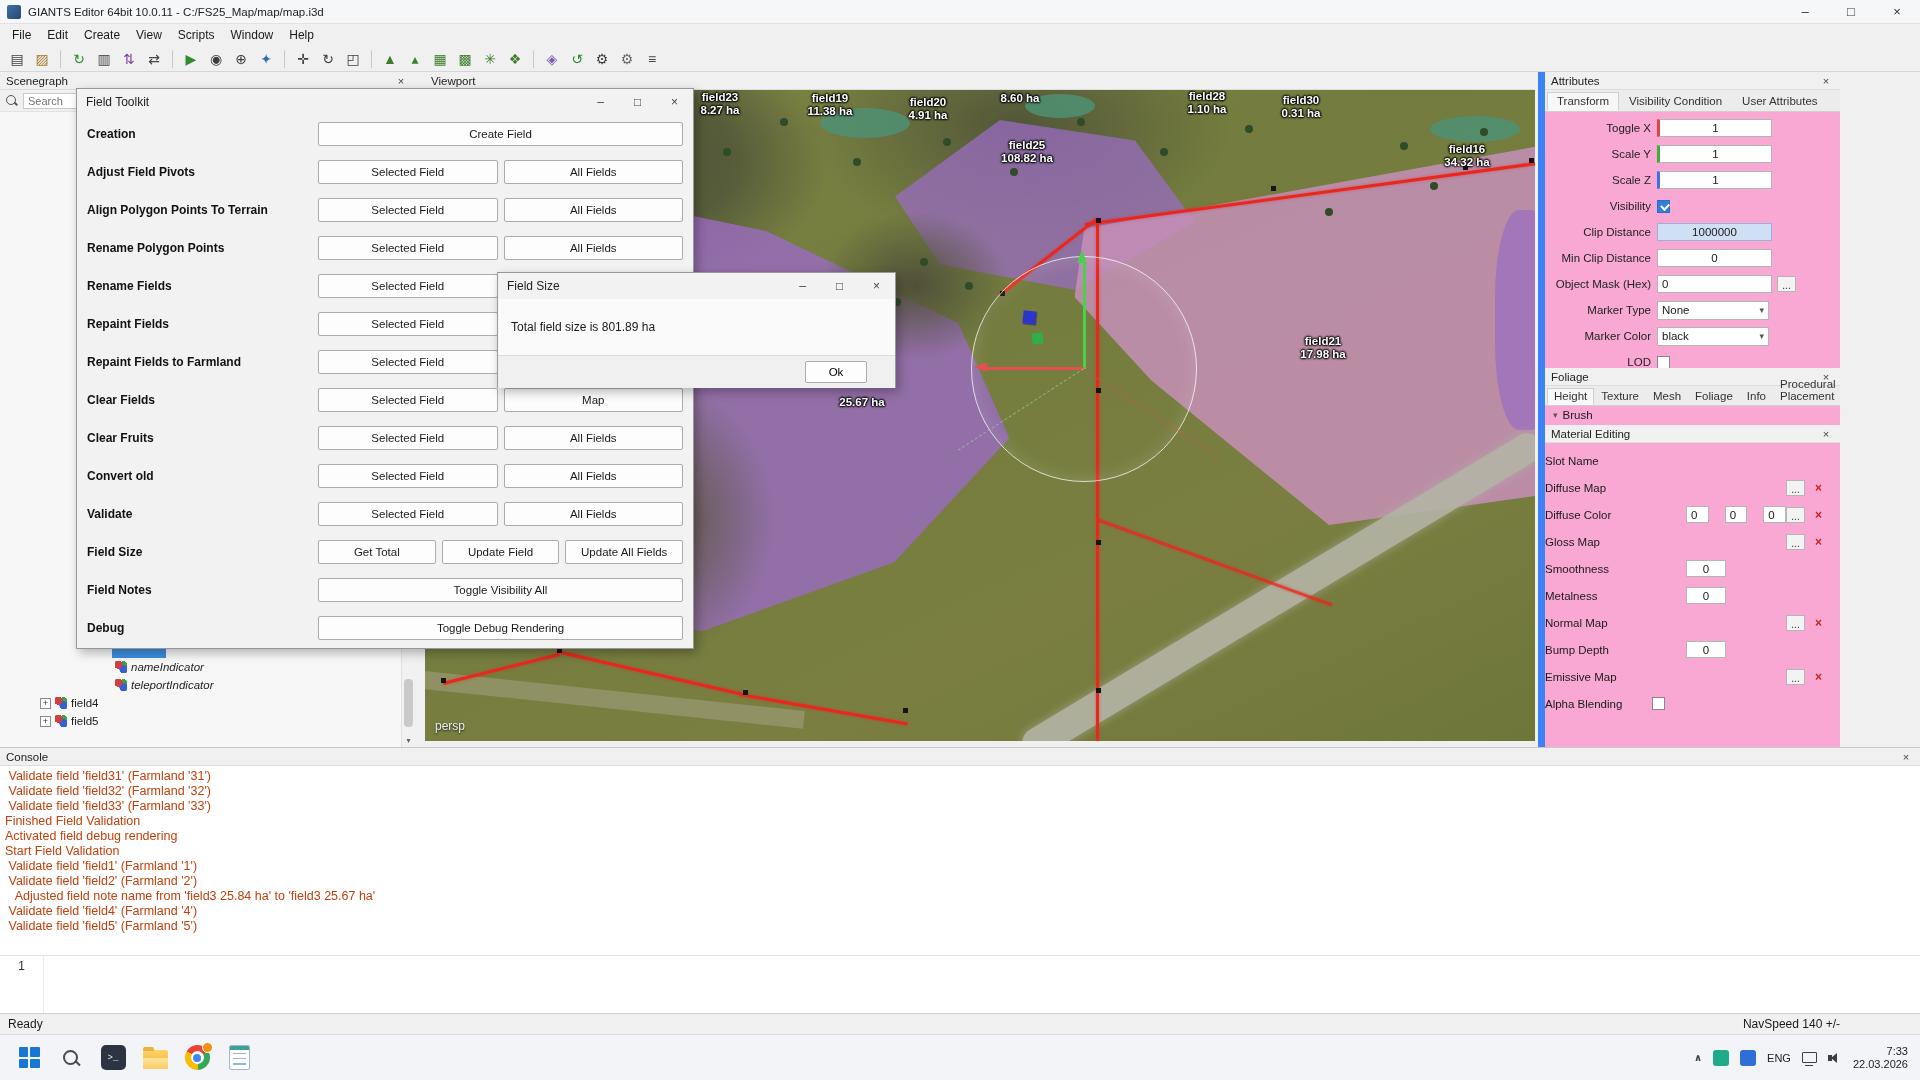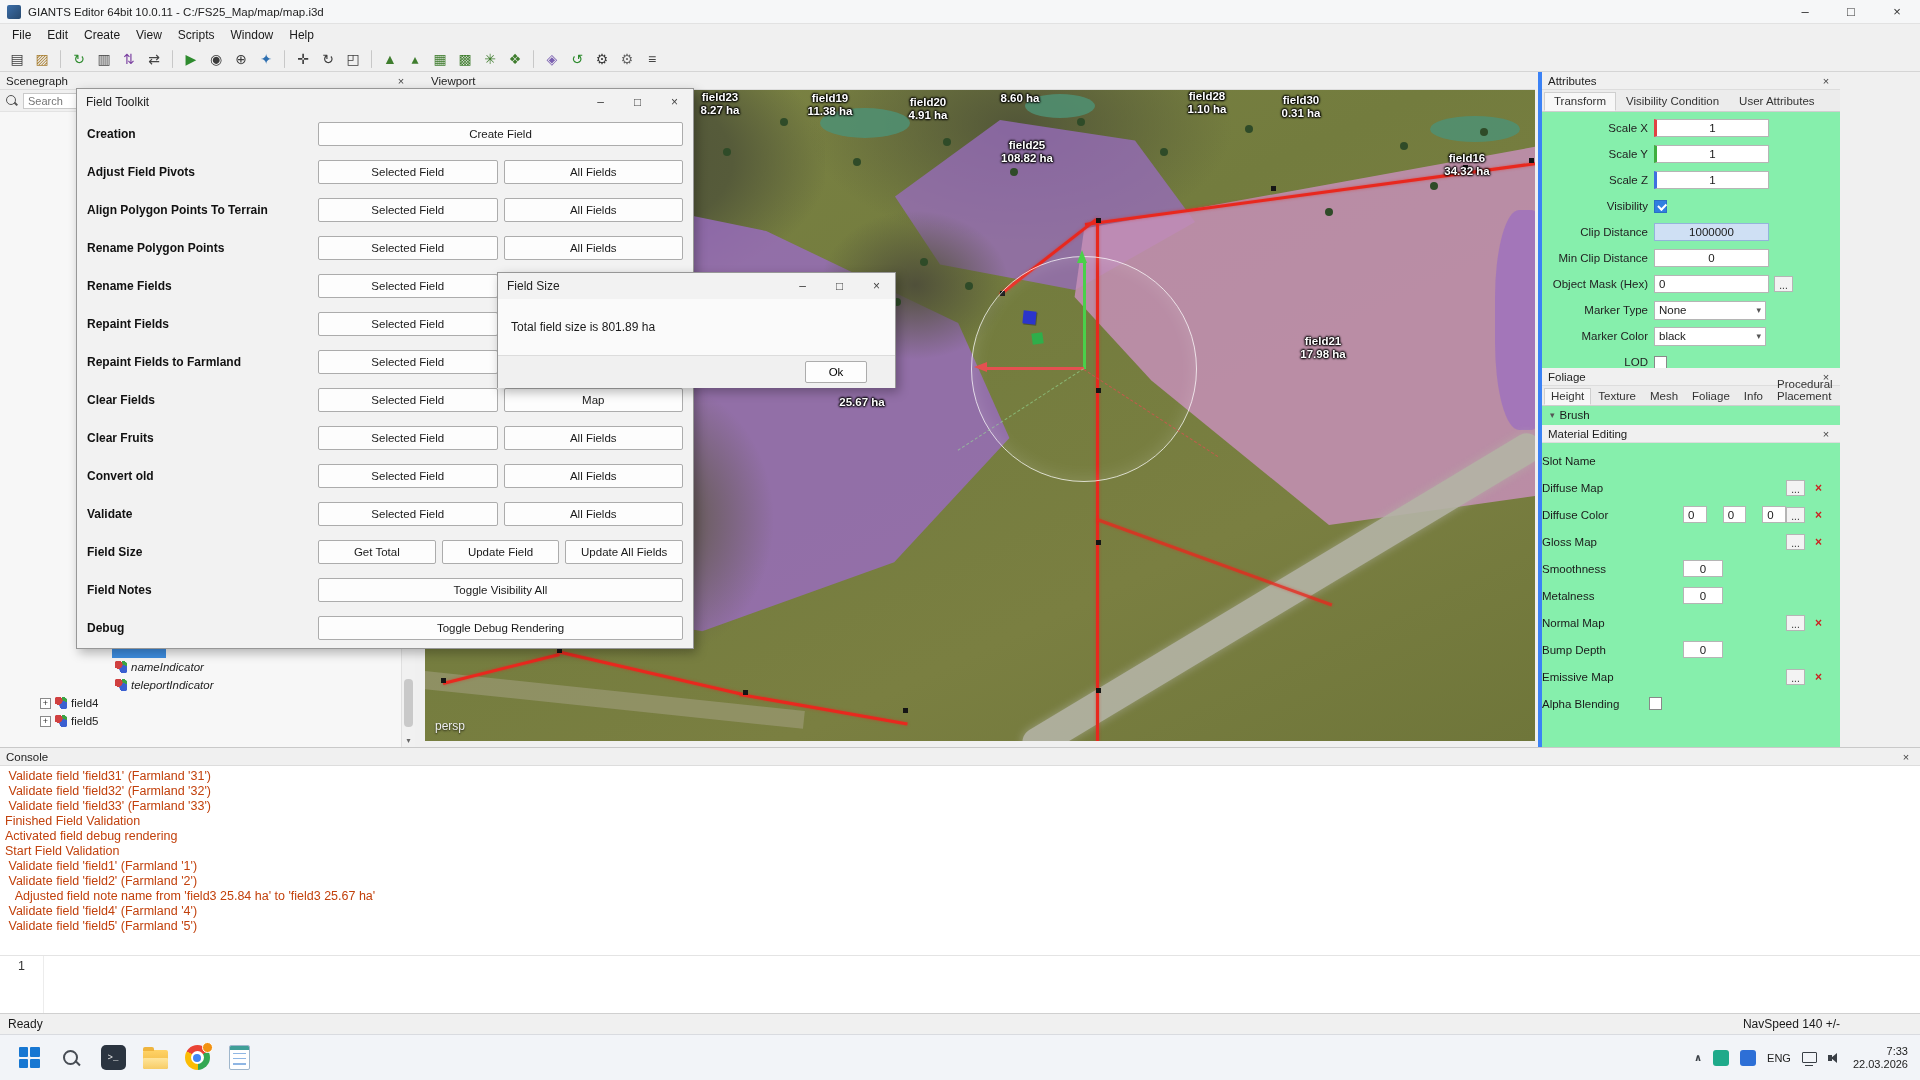--- a/index.html
+++ b/index.html
@@ -67,21 +67,21 @@
   .shape { position:absolute; }
   .redline { position:absolute; height:2.5px; background:#e8281e; transform-origin:0 50%;
     box-shadow:0 0 3px rgba(230,40,30,.55); }
   .fl { position:absolute; transform:translateX(-50%); text-align:center; color:#fff;
     font-size:11.5px; font-weight:bold; line-height:13px;
     text-shadow:-1px 0 2px #000,1px 0 2px #000,0 -1px 2px #000,0 1px 2px #000; }
   .fl span { display:block; }
   .persp-label { position:absolute; left:10px; bottom:8px; color:#eee; font-size:12px;
     text-shadow:0 1px 2px rgba(0,0,0,.8); }
   
-  .rpanel { position:absolute; left:1538px; width:302px; background:#86efac; border-left:4px solid #3b82f6; overflow:hidden; }
+  .rpanel { position:absolute; left:1538px; width:302px; background:#f9a8d4; border-left:7px solid #3b82f6; overflow:hidden; }
   .tabs { display:flex; height:22px; align-items:flex-end; background:#ececec;
     border-bottom:1px solid #cfcfcf; padding-left:2px; }
   .tab { padding:2px 9px 3px; font-size:11.5px; color:#333; border:1px solid transparent; }
   .tab.selected { background:#f7f7f7; border-color:#cfcfcf; border-bottom-color:#f7f7f7; }
   .attr-row { display:flex; align-items:center; height:26px; }
   .attr-label { width:112px; text-align:right; padding-right:6px; font-size:11.5px; color:#222; flex:0 0 auto; }
   .attr-input { width:115px; height:18px; border:1px solid #b5b5b5; background:#fff;
     font-size:11.5px; display:flex; align-items:center; justify-content:center; }
   .attr-input.left { justify-content:flex-start; padding-left:4px; }
   .attr-input.hl { background:#cfe0f4; border-color:#93b4da; }
@@ -372,21 +372,21 @@
         <div class="fl" style="left: 876px; top: 4px;">
           <span>field30</span>
           <span>0.31 ha</span>
         </div>
 
         <div class="fl" style="left: 602px; top: 49px;">
           <span>field25</span>
           <span>108.82 ha</span>
         </div>
 
-        <div class="fl" style="left: 1042px; top: 62px;">
+        <div class="fl" style="left: 1042px; top: 53px;">
           <span>field16</span>
           <span>34.32 ha</span>
         </div>
 
         <div class="fl" style="left: 898px; top: 245px;">
           <span>field21</span>
           <span>17.98 ha</span>
         </div>
 
         <div class="fl" style="left: 437px; top: 306px;">
@@ -404,21 +404,21 @@
     <span class="panel-close">×</span>
   </div>
   <div class="tabs">
 
   <span class="tab selected">Transform</span>
       <span class="tab">Visibility Condition</span>
       <span class="tab">User Attributes</span>
     </div>
   <div style="padding-top:3px;">
     <div class="attr-row">
-      <span class="attr-label">Scale X</span>
+      <span class="attr-label">Toggle X</span>
       <div class="attr-input edge-red">1</div>
     </div>
     <div class="attr-row">
       <span class="attr-label">Scale Y</span>
       <div class="attr-input edge-green">1</div>
     </div>
     <div class="attr-row">
       <span class="attr-label">Scale Z</span>
       <div class="attr-input edge-blue">1</div>
     </div>

